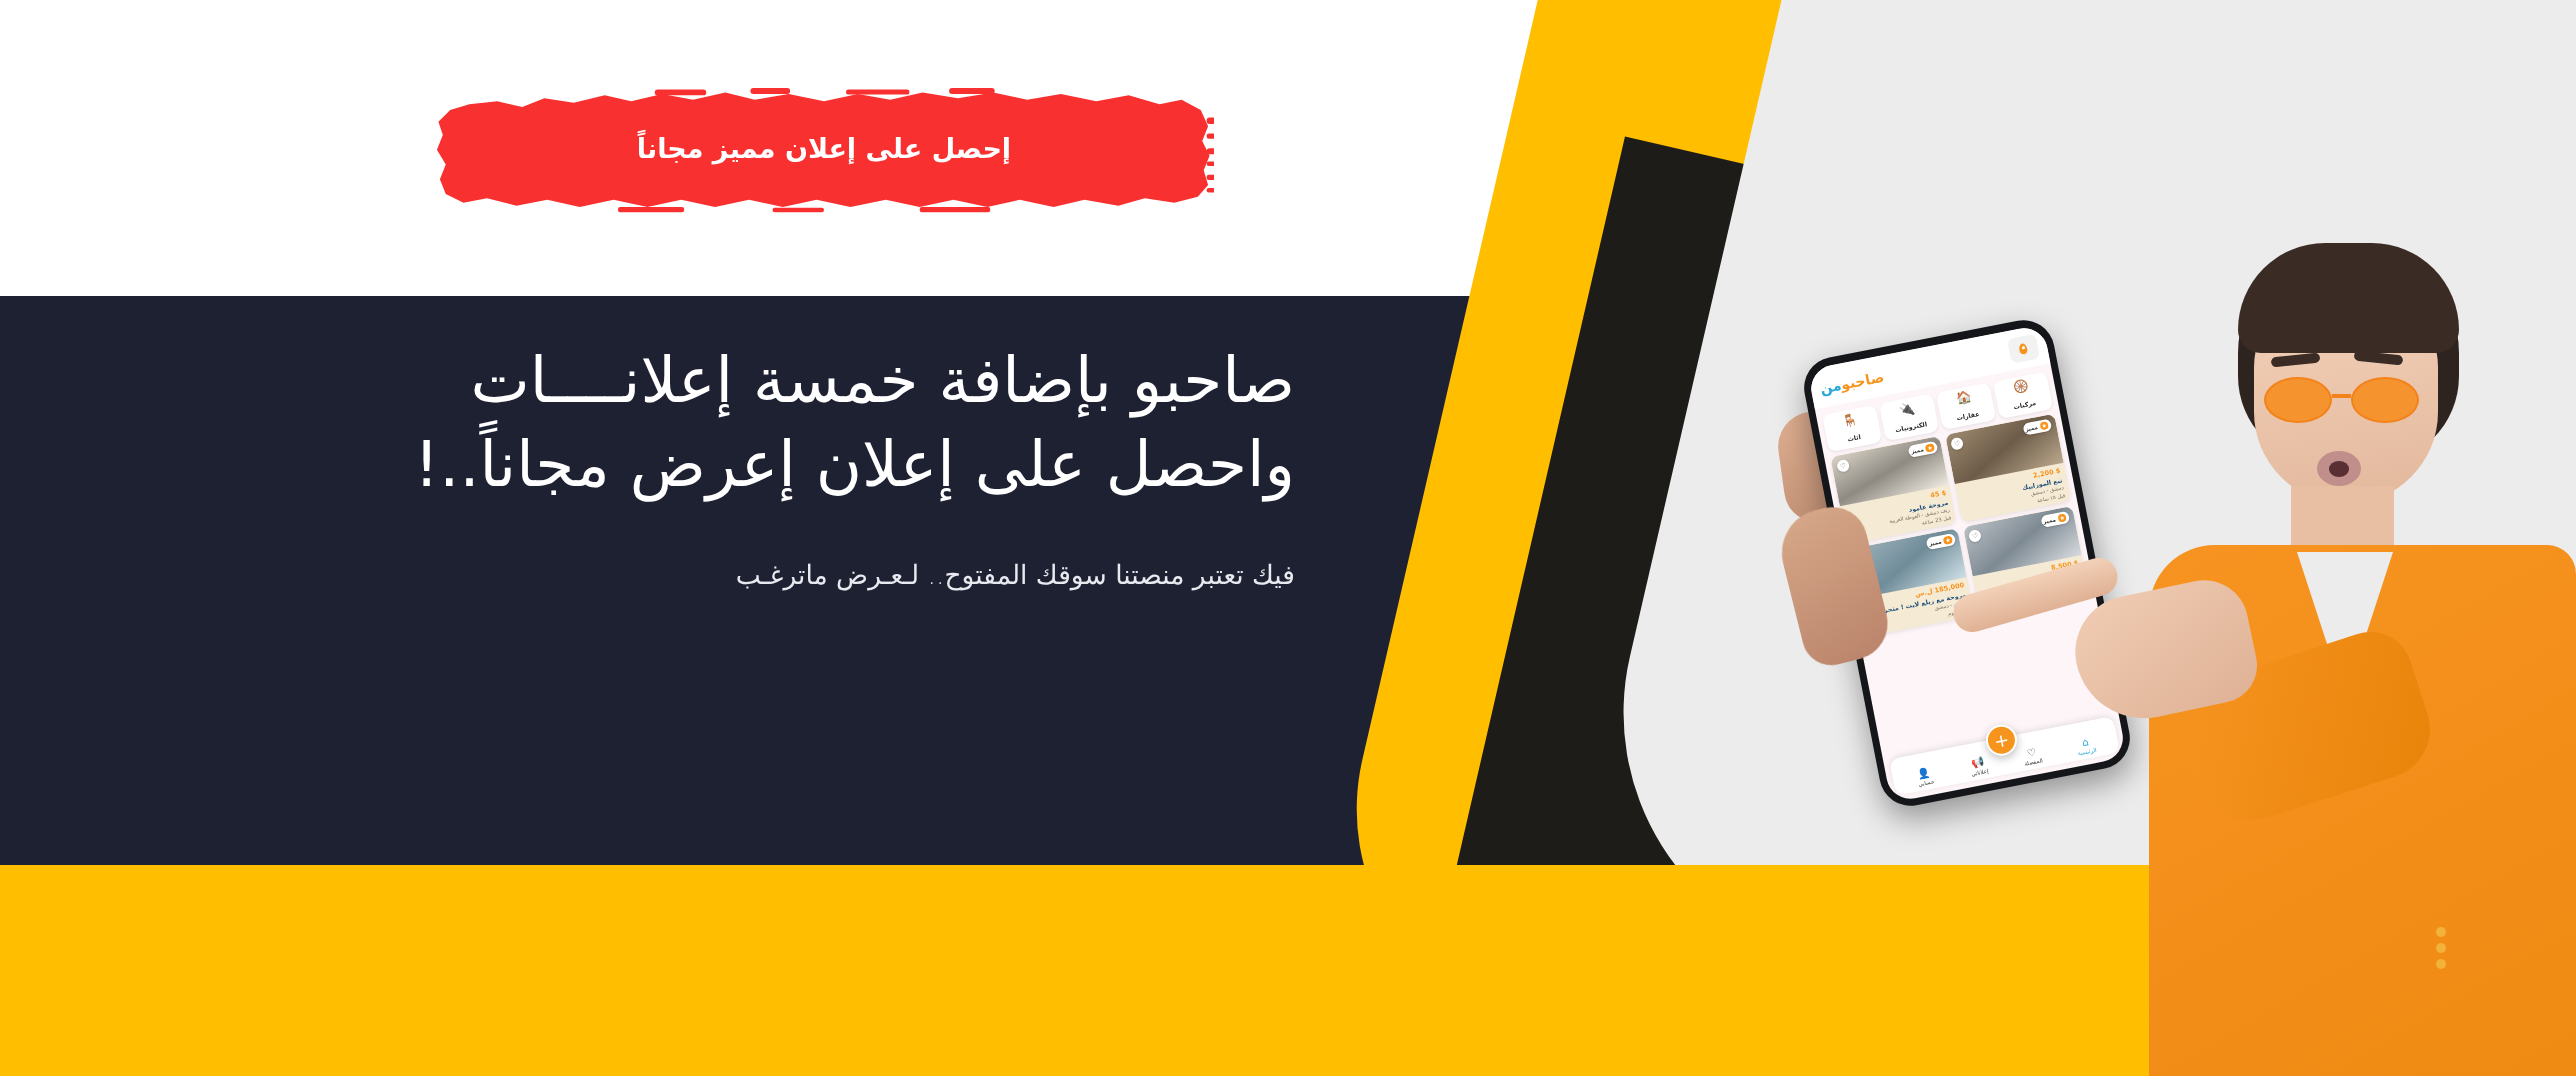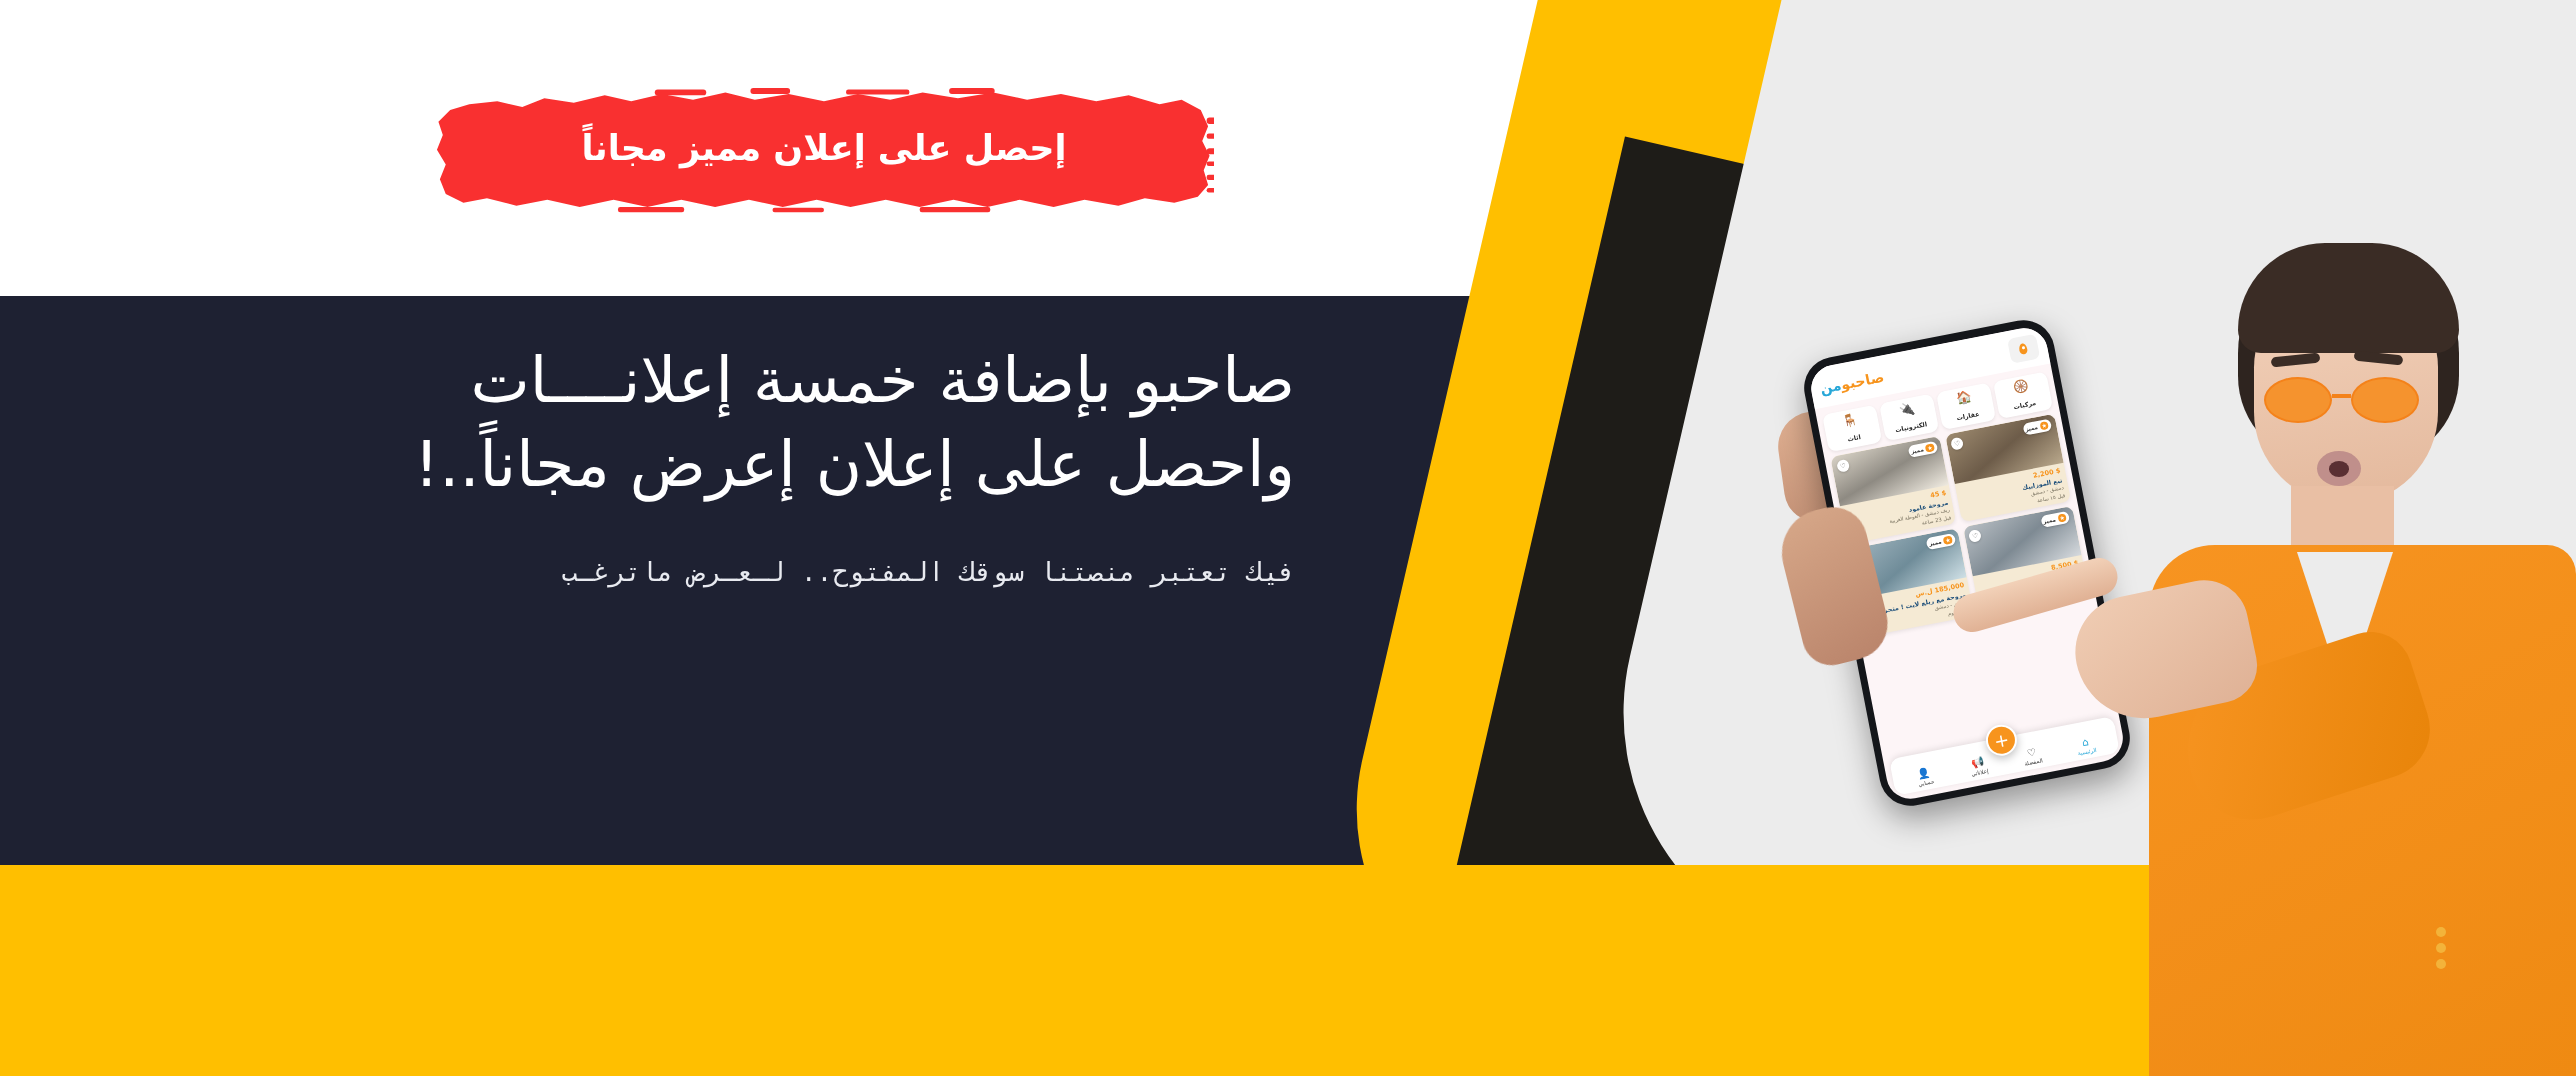--- a/index.html
+++ b/index.html
@@ -40,33 +40,33 @@
     transform-origin:50% 50%;
   }
   .band-yellow-top { position:absolute; left:0; top:865px; width:2576px; height:212px;
       background:#ffbf00; z-index:7; }
 
   
   .brush-wrap { position:absolute; left:434px; top:88px; width:780px; height:125px; z-index:12; }
   .brush-svg  { position:absolute; inset:0; width:100%; height:100%; }
   .brush-text {
     position:absolute; inset:0; display:flex; align-items:center; justify-content:center;
-    color:#ffffff; font-size:35px; font-weight:700; letter-spacing:0px;
+    color:#ffffff; font-size:27px; font-weight:700; letter-spacing:0px;
     direction:rtl; padding-bottom:4.4px;
   }
 
   
   .copy { position:absolute; right:1281px; top:339px; width:1075px; z-index:11;
           text-align:right; direction:rtl; }
   .headline { color:#ffffff; font-weight:400; font-size:63px; line-height:1.34;
               letter-spacing:0.7px; white-space:nowrap; }
   .headline .l2 { display:block; }
   .para { margin-top:41px; color:#e8eaf0; font-size:26.5px; line-height:1.95;
           font-weight:300; }
-  .para span { display:block; white-space:nowrap;font-family:Liberation Mono, monospace; }
+  .para span { display:block; white-space:nowrap; }
 
   
   .phone {
     position:absolute; left:1840px; top:335px; width:254px; height:456px;
     transform:rotate(-11deg); transform-origin:50% 50%; z-index:20;
   }
   .phone-body {
     position:absolute; inset:0; background:#14161a; border-radius:31px;
     box-shadow:0 13.2px 32px rgba(0,0,0,.38);
     padding:8px 7.4px 7.4px 7.4px;

